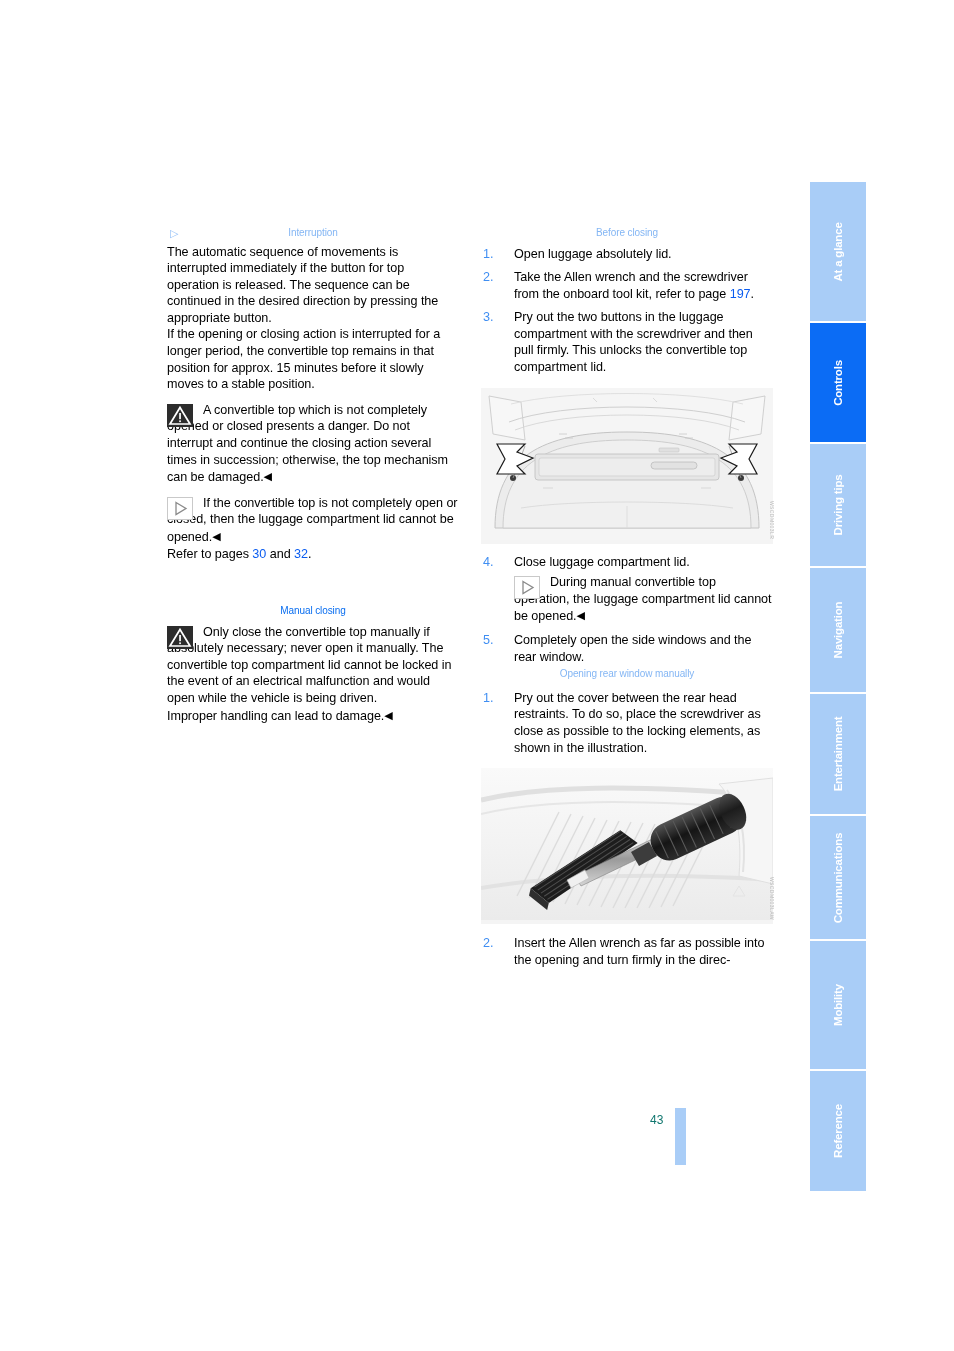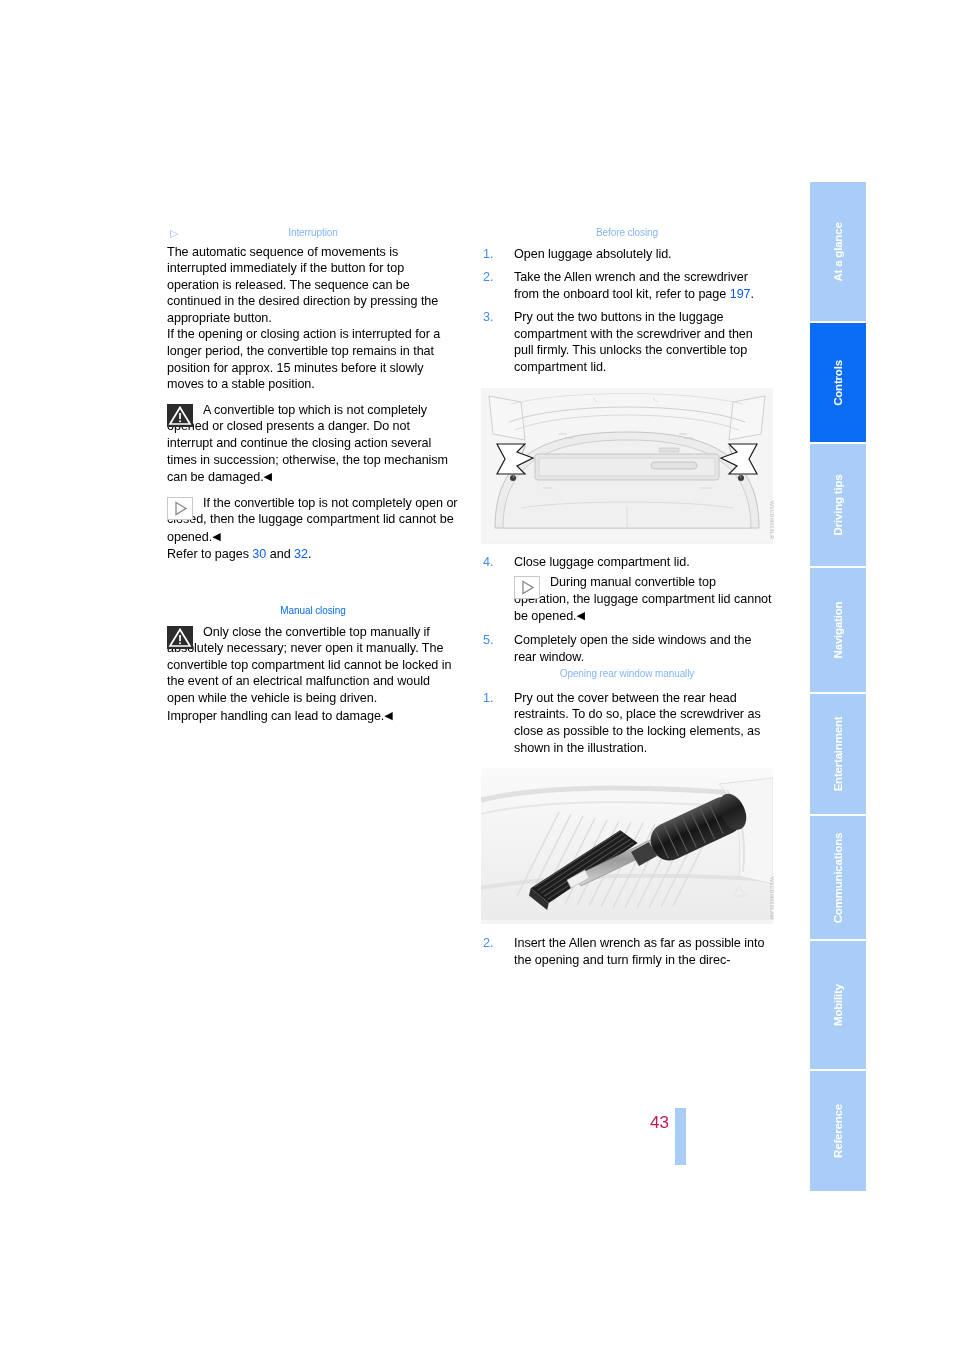--- a/index.html
+++ b/index.html
@@ -171,22 +171,22 @@
     font-weight: bold;
     letter-spacing: -0.2px;
     white-space: nowrap;
   }
 
   
   .page-number {
     position: absolute;
     left: 650px;
     top: 1113px;
-    font-size: 17px;
-    color: #be185d;
+    font-size: 12px;
+    color: #0f766e;
   }
   .page-number-bar {
     position: absolute;
     left: 675px;
     top: 1108px;
     width: 11px;
     height: 57px;
     background: #a9cdf7;
   }
 </style>

